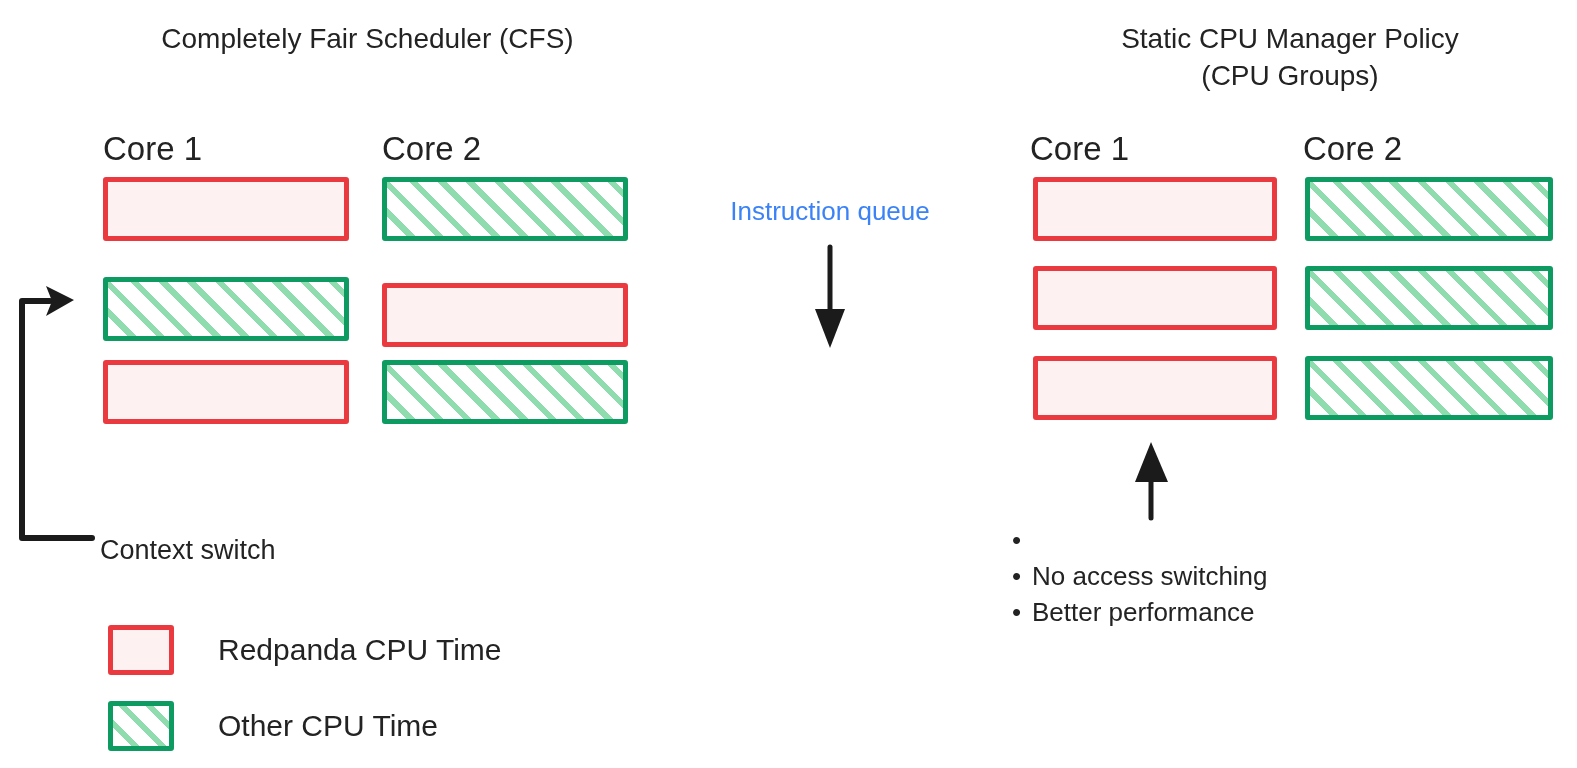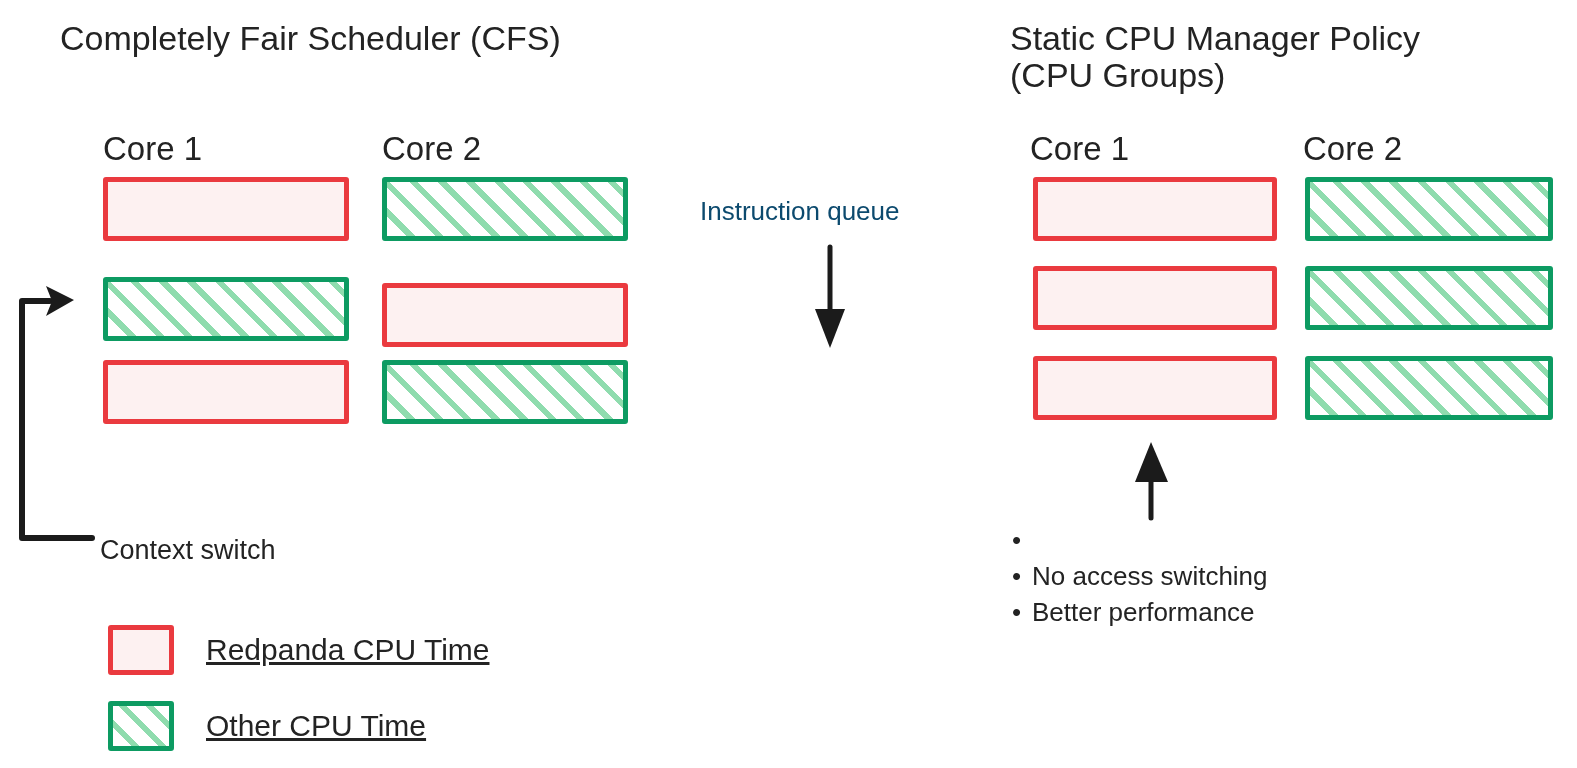--- a/index.html
+++ b/index.html
@@ -15,21 +15,22 @@
     font-family: "Liberation Sans", sans-serif;
     color: #1f1f1f;
     -webkit-font-smoothing: antialiased;
   }
 
   .abs { position: absolute; }
 
   
   .panel-title {
     position: absolute;
-    font-size: 34px;
+    text-align: center;
+    font-size: 28px;
     line-height: 37px;
     color: #232323;
     white-space: pre-line;
     font-weight: 400;
   }
   #title-left  { left: 60px;   top: 20px;  width: 615px; }
   #title-right { left: 1010px; top: 20px;  width: 560px; }
 
   
   .core-label {
@@ -63,24 +64,24 @@
         #8fdcae 20px
       );
   }
 
   
   #iq-label {
     position: absolute;
     left: 700px;
     top: 195px;
     width: 260px;
-    text-align: left;
+    text-align: center;
     font-size: 26px;
     line-height: 32px;
-    color: #0c4a6e;
+    color: #3b82f6;
   }
 
   
   #bullets {
     position: absolute;
     left: 1012px;
     top: 522px;
     width: 480px;
   }
   #bullets .bullet-row {
@@ -121,26 +122,25 @@
     background:
       repeating-linear-gradient(
         45deg,
         #ffffff 0px,
         #ffffff 13px,
         #8fdcae 13px,
         #8fdcae 19px
       );
   }
   .legend-label {
-    margin-left: 32px;
+    margin-left: 44px;
     font-size: 30px;
     line-height: 36px;
     color: #232323;
     white-space: nowrap;
-    text-decoration: underline;
   }
 
   
   #ctx-label {
     position: absolute;
     left: 100px;
     top: 533px;
     font-size: 27px;
     line-height: 34px;
     color: #232323;

